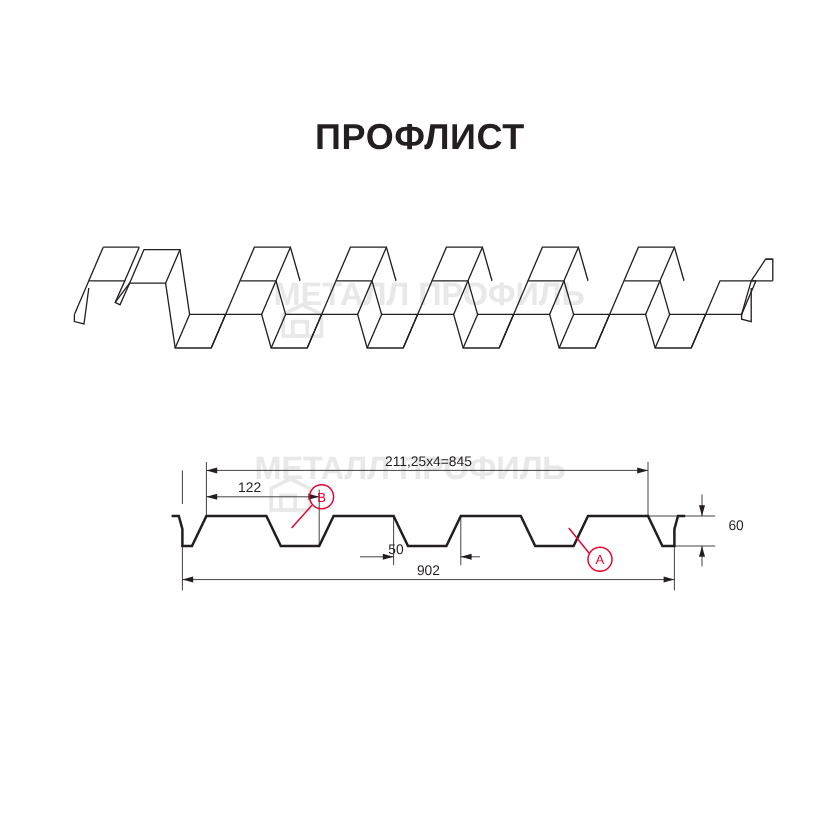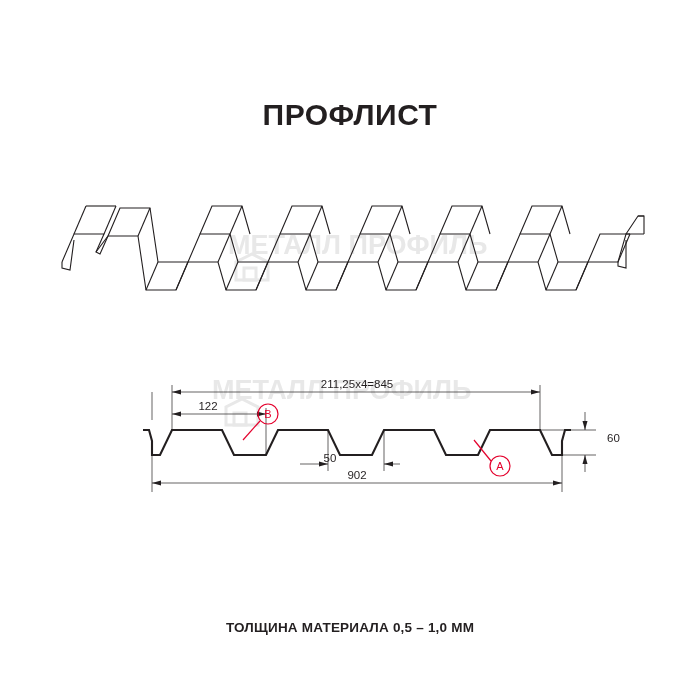--- a/index.html
+++ b/index.html
@@ -227,14 +227,13 @@
       <text class="badge-letter" x="500" y="470" text-anchor="middle">A</text>
     </g>
 
     <g>
       <circle cx="268" cy="414" r="10" fill="none" stroke="#e4022d" stroke-width="1.2"></circle>
       <path d="M243 440 L260 421" fill="none" stroke="#e4022d" stroke-width="1.2"></path>
       <text class="badge-letter" x="268" y="418" text-anchor="middle">B</text>
     </g>
   </svg>
 
-  <div class="footer">ТОЛЩИНА МАТЕРИАЛА 0,5 – 1,0 ММ</div>
 </div>
 
 </body></html>

